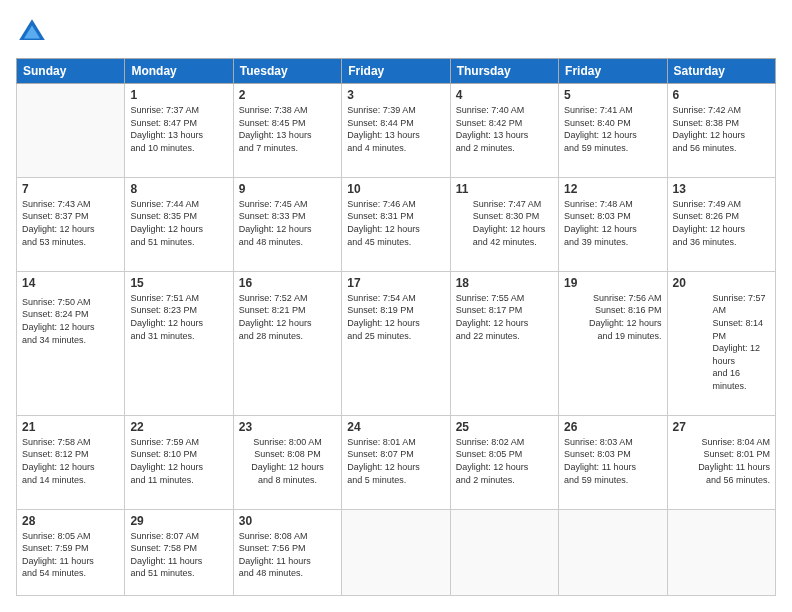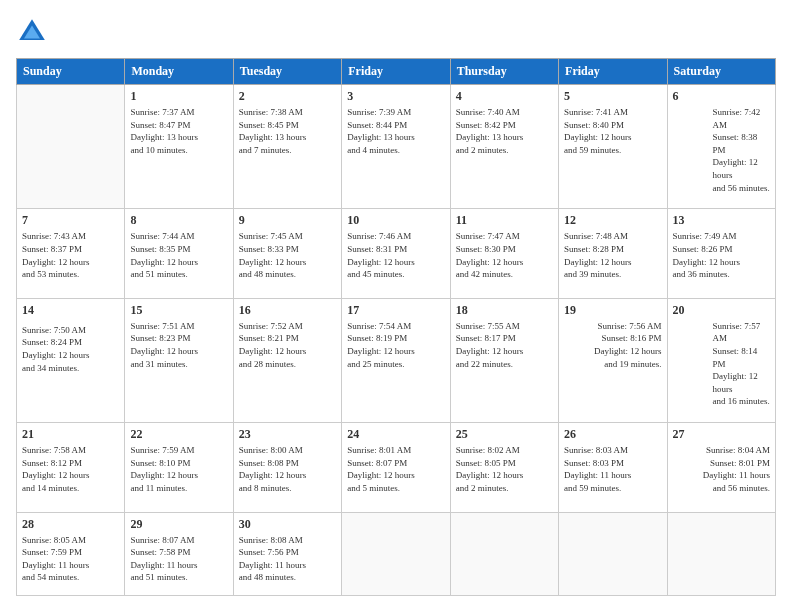--- a/index.html
+++ b/index.html
@@ -9,21 +9,20 @@
       width: 792px;
       height: 612px;
       overflow: hidden;
     }
     .page {
       width: 792px;
       height: 612px;
       padding: 16px;
       display: flex;
       flex-direction: column;
-      font-family: Liberation Serif, serif;
     }
     .header {
       display: flex;
       justify-content: space-between;
       align-items: flex-start;
       margin-bottom: 10px;
     }
     .logo {
       display: flex;
       align-items: center;
@@ -161,21 +160,21 @@
           </td>
           <td>
             <div class="day-number">5</div>
             <div class="day-info" style="white-space: pre-line;">Sunrise: 7:41 AM
 Sunset: 8:40 PM
 Daylight: 12 hours
 and 59 minutes.</div>
           </td>
           <td>
             <div class="day-number">6</div>
-            <div class="day-info" style="white-space: pre-line; margin-left: 40px;">Sunrise: 7:42 AM
+            <div class="day-info" style="white-space: pre-line;">Sunrise: 7:42 AM
 Sunset: 8:38 PM
 Daylight: 12 hours
 and 56 minutes.</div>
           </td>
         </tr>
         <tr>
           <td>
             <div class="day-number">7</div>
             <div class="day-info" style="white-space: pre-line;">Sunrise: 7:43 AM
 Sunset: 8:37 PM
@@ -198,29 +197,29 @@
           </td>
           <td>
             <div class="day-number">10</div>
             <div class="day-info" style="white-space: pre-line;">Sunrise: 7:46 AM
 Sunset: 8:31 PM
 Daylight: 12 hours
 and 45 minutes.</div>
           </td>
           <td>
             <div class="day-number">11</div>
-            <div class="day-info" style="white-space: pre-line;">Sunrise: 7:47 AM
+            <div class="day-info" style="white-space: pre-line; margin-left: 17px;">Sunrise: 7:47 AM
 Sunset: 8:30 PM
 Daylight: 12 hours
 and 42 minutes.</div>
           </td>
           <td>
             <div class="day-number">12</div>
             <div class="day-info" style="white-space: pre-line;">Sunrise: 7:48 AM
-Sunset: 8:28 PM
+Sunset: 8:03 PM
 Daylight: 12 hours
 and 39 minutes.</div>
           </td>
           <td>
             <div class="day-number">13</div>
             <div class="day-info" style="white-space: pre-line;">Sunrise: 7:49 AM
 Sunset: 8:26 PM
 Daylight: 12 hours
 and 36 minutes.</div>
           </td>
@@ -286,21 +285,21 @@
           </td>
           <td>
             <div class="day-number">22</div>
             <div class="day-info" style="white-space: pre-line;">Sunrise: 7:59 AM
 Sunset: 8:10 PM
 Daylight: 12 hours
 and 11 minutes.</div>
           </td>
           <td>
             <div class="day-number">23</div>
-            <div class="day-info" style="white-space: pre-line;">Sunrise: 8:00 AM
+            <div class="day-info" style="white-space: pre-line; text-align: center;">Sunrise: 8:00 AM
 Sunset: 8:08 PM
 Daylight: 12 hours
 and 8 minutes.</div>
           </td>
           <td>
             <div class="day-number">24</div>
             <div class="day-info" style="white-space: pre-line;">Sunrise: 8:01 AM
 Sunset: 8:07 PM
 Daylight: 12 hours
 and 5 minutes.</div>

